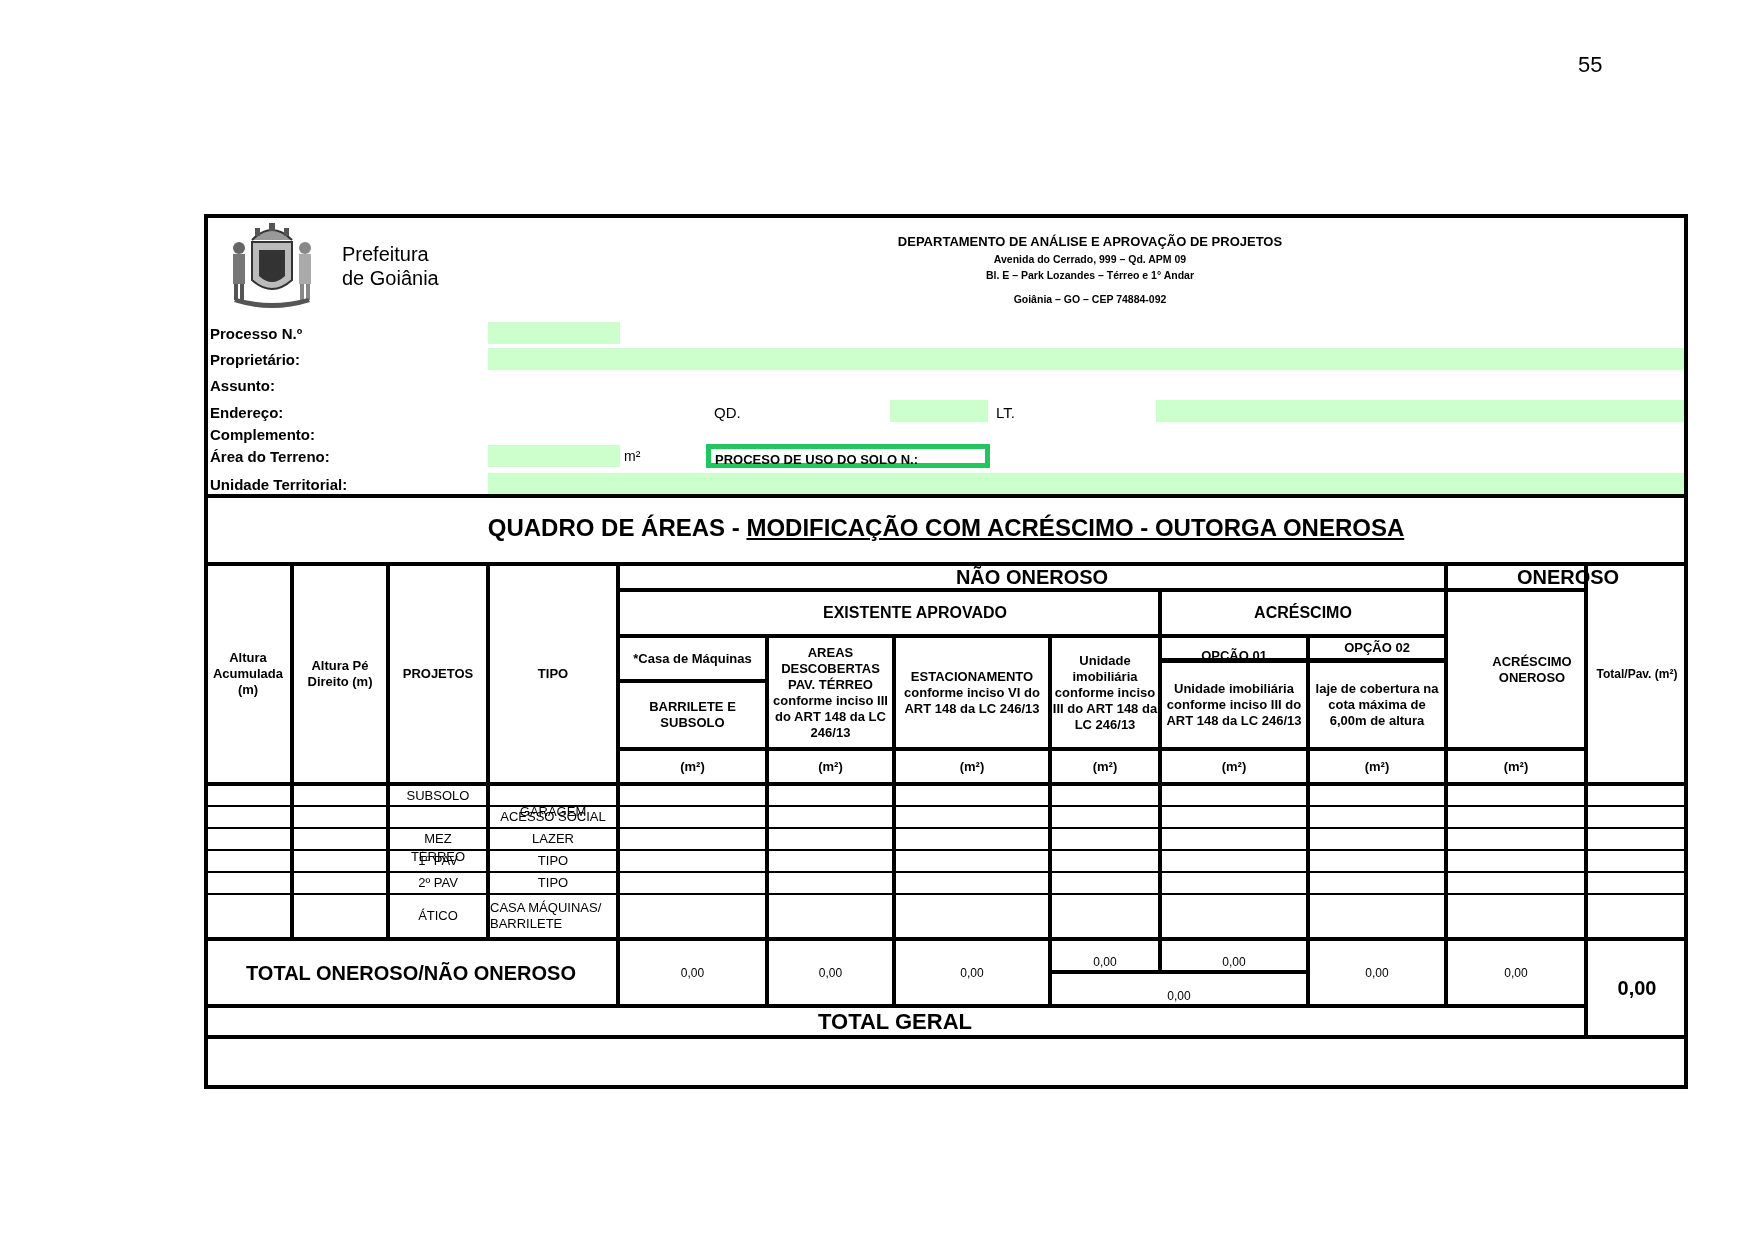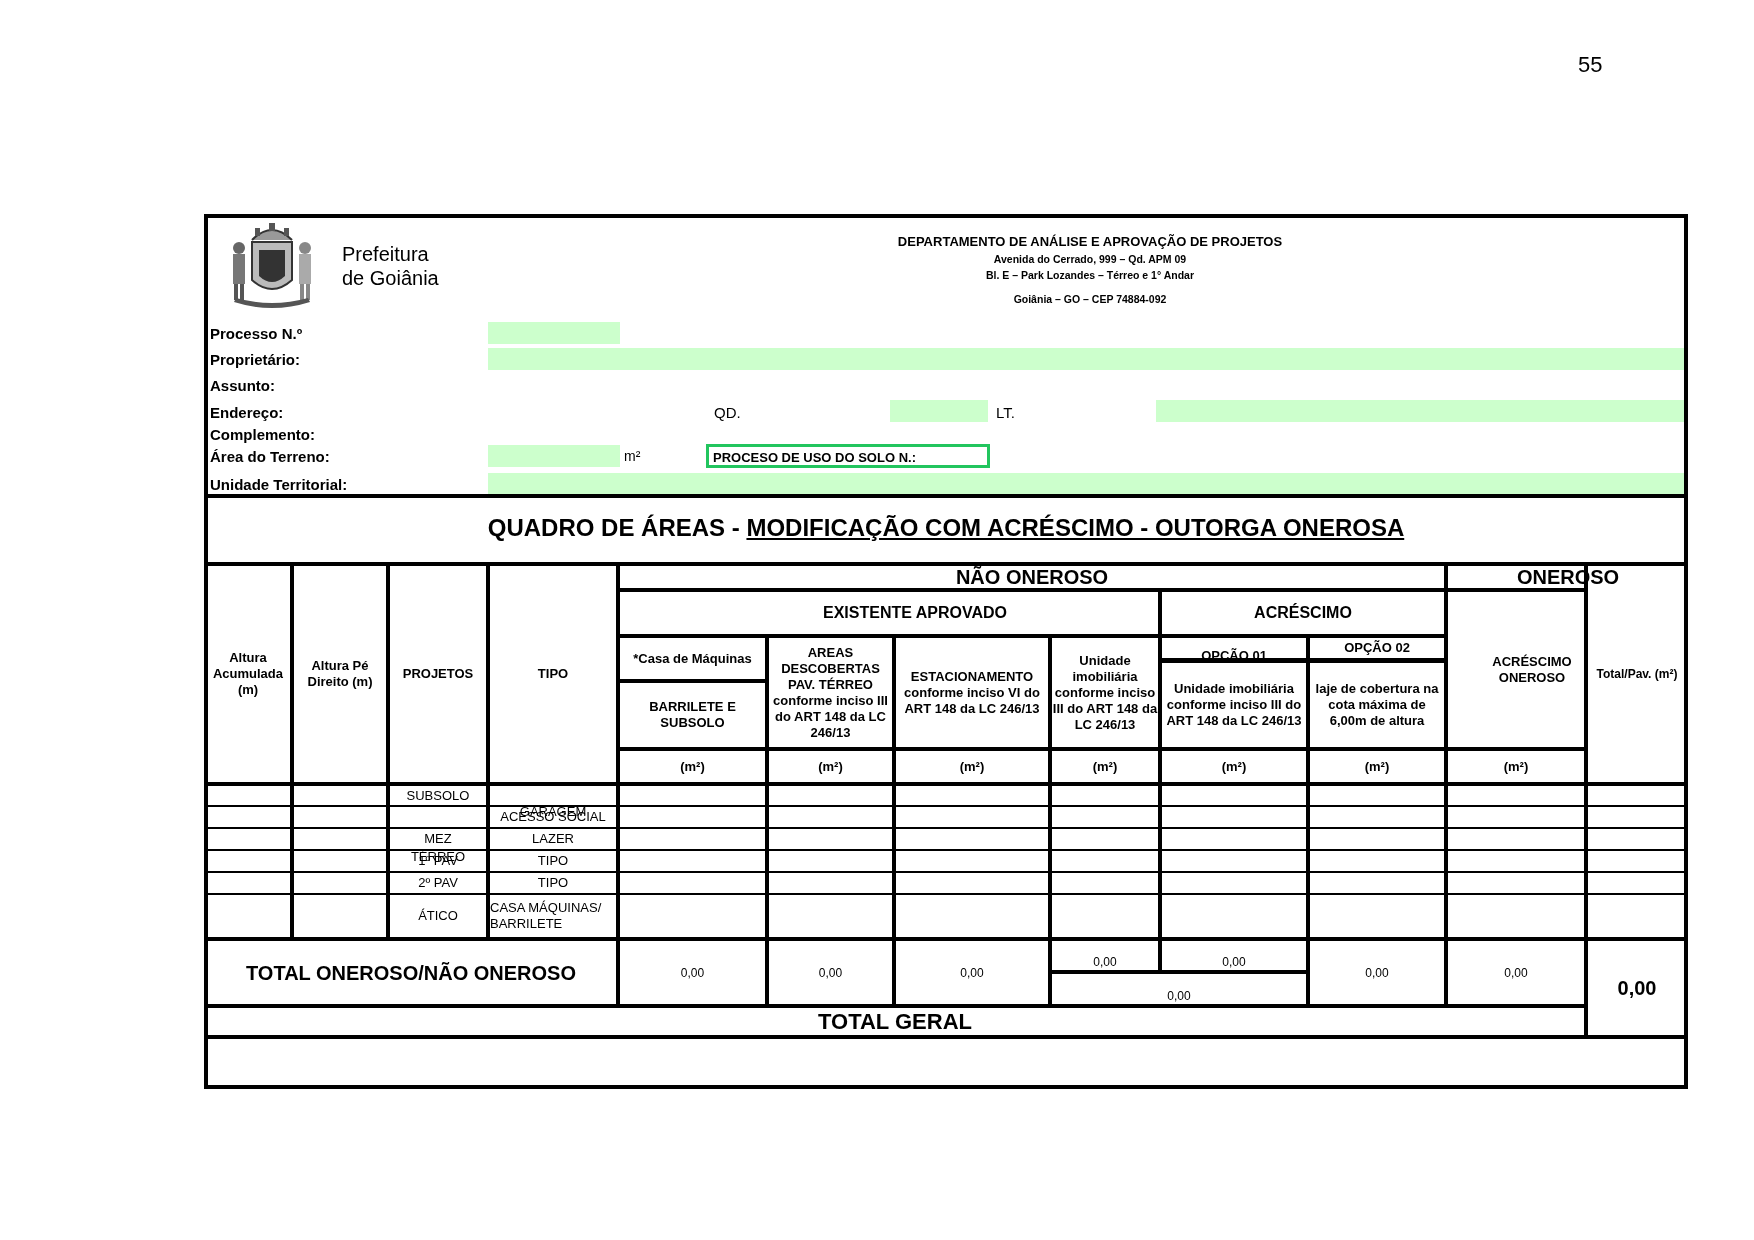--- a/index.html
+++ b/index.html
@@ -11,21 +11,21 @@
   .logo { left: 222px; top: 218px; width: 100px; height: 95px; }
   .pref { left: 342px; top: 242px; font-size: 20px; line-height: 24px; }
   .dept { left: 800px; top: 234px; width: 580px; text-align: center; font-weight: bold; }
   .dept .l1 { font-size: 13px; }
   .dept .l2 { font-size: 10.5px; margin-top: 4px; }
   .dept .l3 { font-size: 10.5px; margin-top: 4px; }
   .dept .l4 { font-size: 10.5px; margin-top: 12px; }
   .lbl { left: 210px; font-size: 15px; font-weight: bold; }
   .fill { background: #ccffcc; }
   .small { font-size: 15px; }
-  .solo-box { left: 706px; top: 444px; width: 284px; height: 24px; border: 3px solid #22c55e; box-sizing: border-box;
+  .solo-box { left: 706px; top: 444px; width: 284px; height: 24px; border: 5px solid #22c55e; box-sizing: border-box;
               font-size: 13px; font-weight: bold; padding: 3px 4px; }
   .hline { background: #000; height: 4px; }
   .title { left: 206px; top: 514px; width: 1480px; text-align: center; font-size: 24px; font-weight: bold; }
   .title u { text-decoration: underline; }
   .vl { position: absolute; background: #000; width: 4px; }
   .hl { position: absolute; background: #000; height: 4px; }
   .thin { height: 2px; }
   .cell { position: absolute; display: flex; align-items: center; justify-content: center; text-align: center;
           font-size: 13px; font-weight: bold; line-height: 16px; box-sizing: border-box; padding: 0 0; }
   .cell.big { font-size: 20px; }

